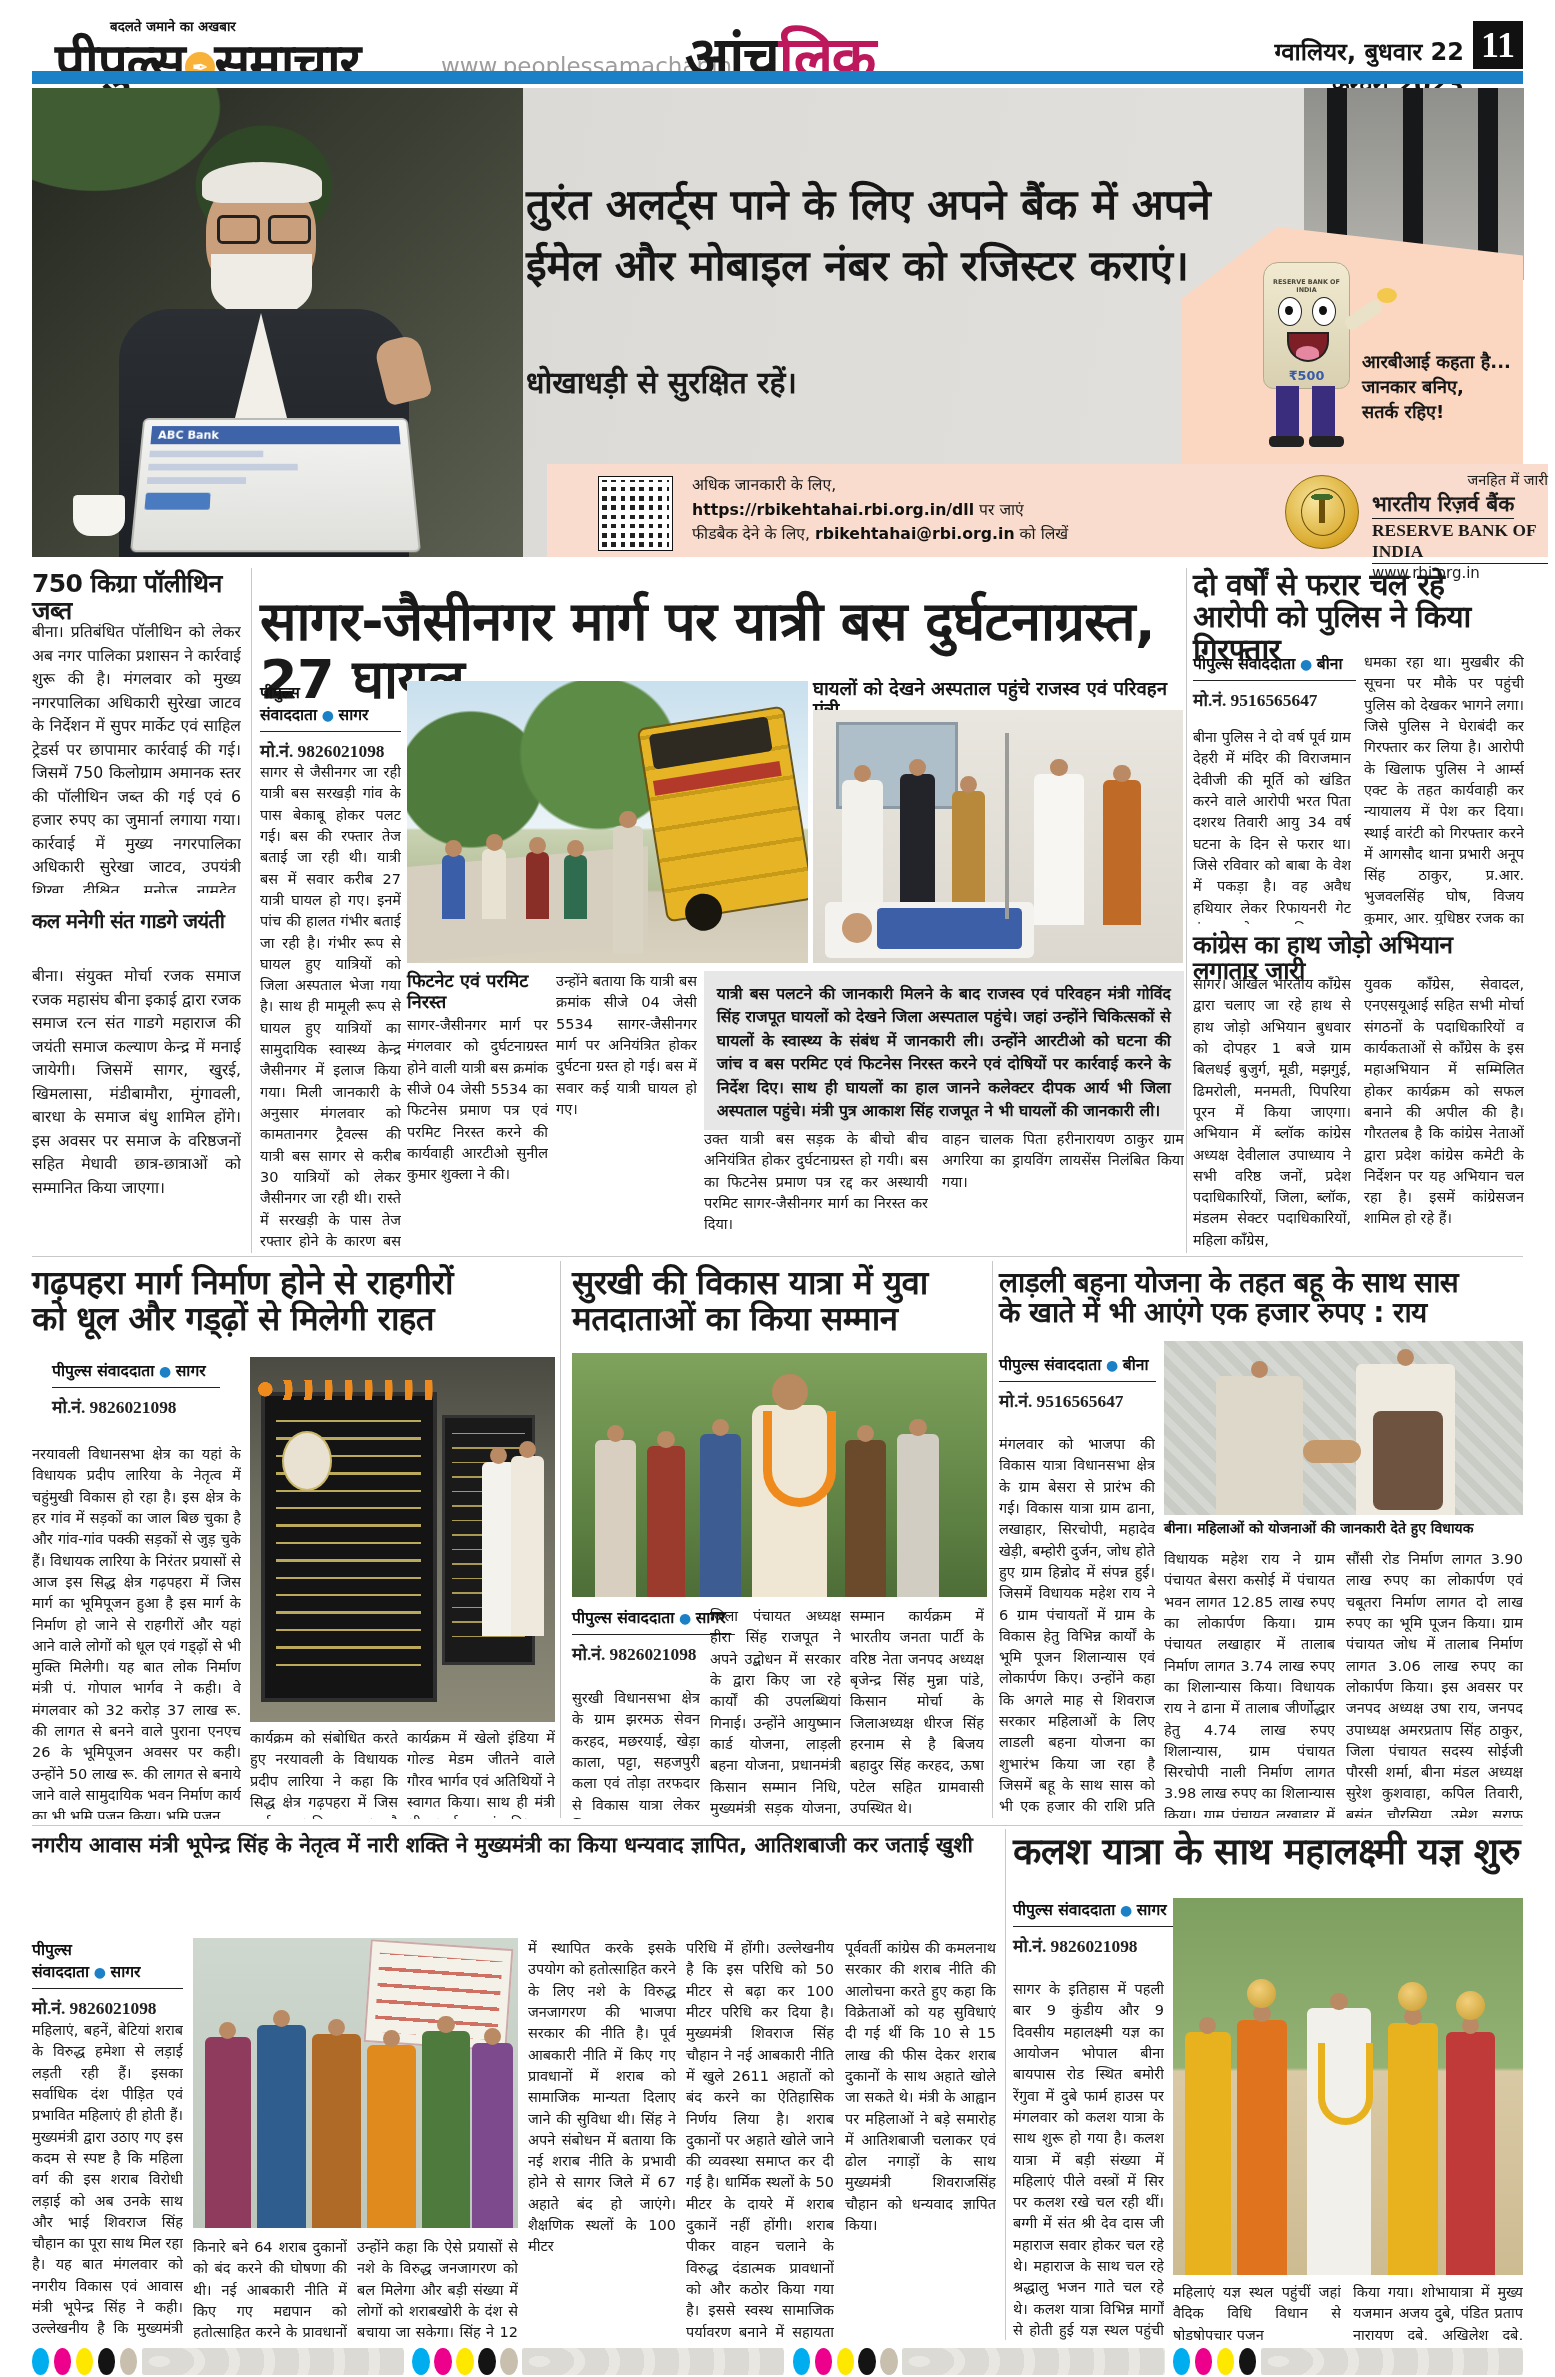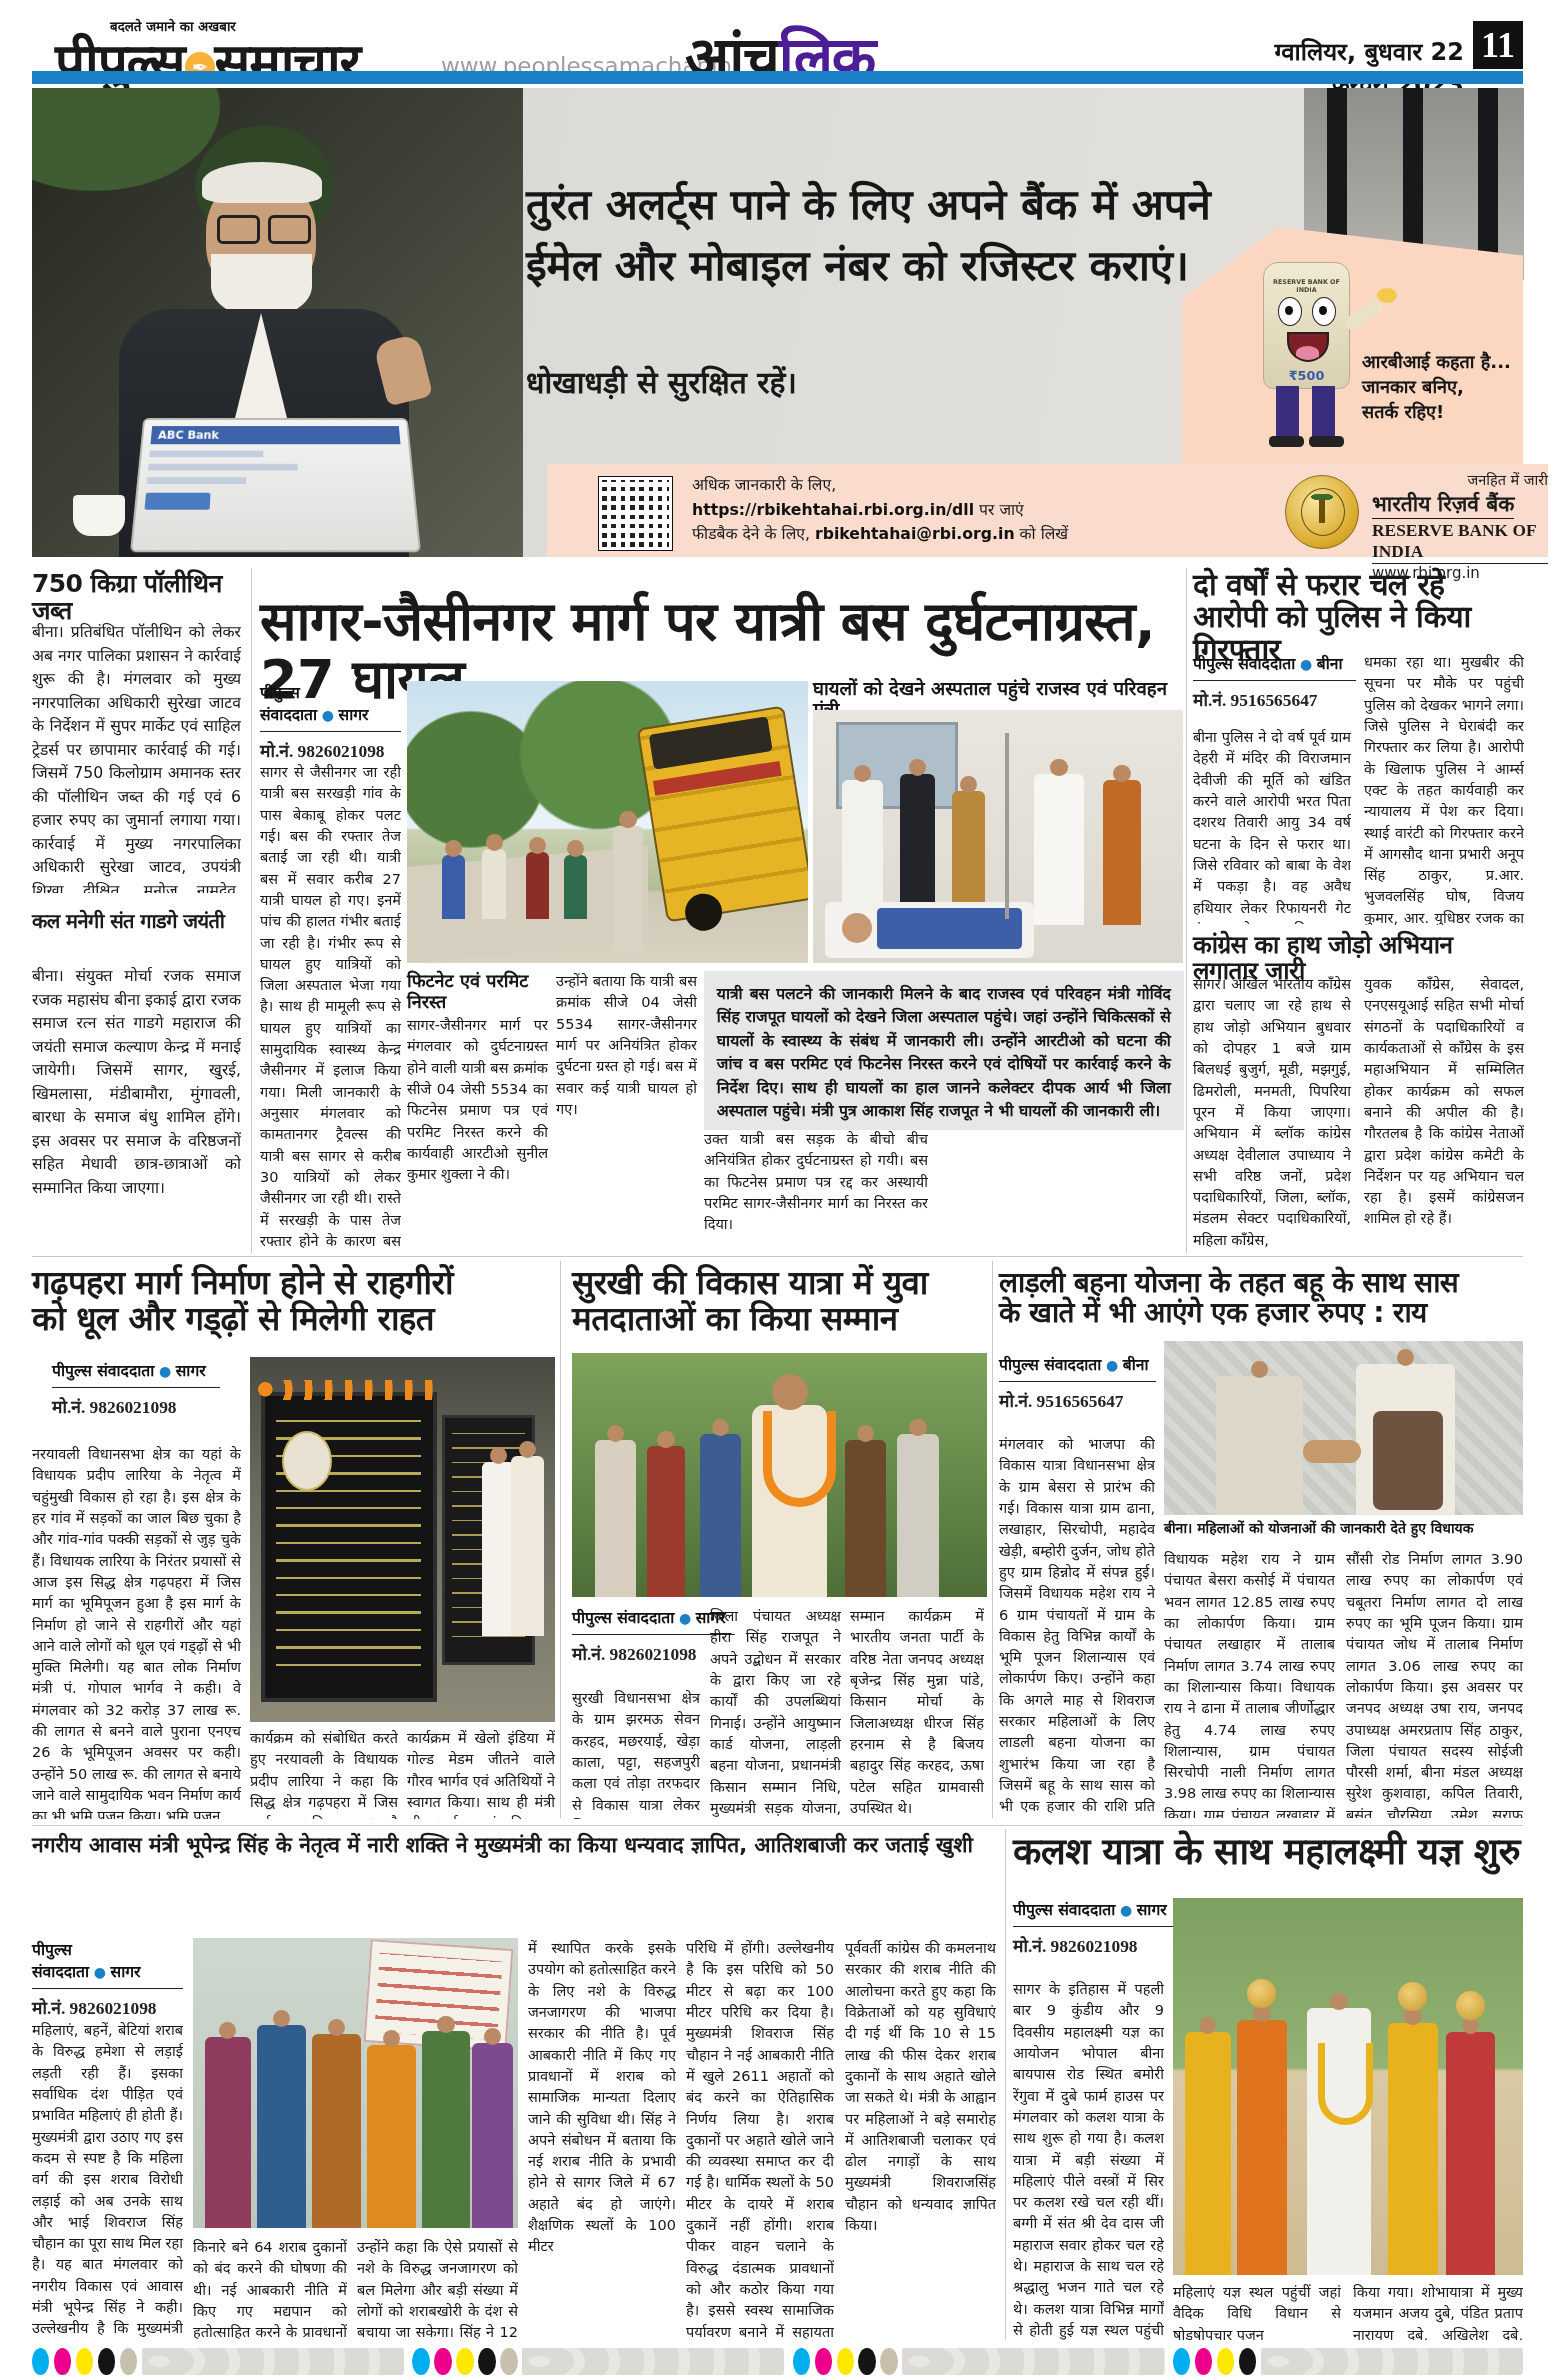--- a/index.html
+++ b/index.html
@@ -32,21 +32,21 @@
 <body>
 
 <div class="page">
 
   <div class="abs" style="left:110px;top:17.4px;font-size:13.4px;font-weight:700;">बदलते जमाने का अखबार</div>
   <div class="abs masthead-logo" style="left:55px;top:24.4px;font-size:53px;">
     <span>पीपुल्स</span><span class="nib">✒</span><span>समाचार</span>
   </div>
   <div class="abs" style="left:441px;top:53px;font-size:23px;color:#9d9d9d;">www.peoplessamachar.in</div>
   <div class="abs" style="left:685px;top:16.3px;font-size:58px;font-weight:800;letter-spacing:-1.2px;">
-    <span style="color:#191919;">आंच</span><span style="color:#4c1d95;">लिक</span>
+    <span style="color:#191919;">आंच</span><span style="color:#be185d;">लिक</span>
   </div>
   <div class="abs" style="left:1249px;top:34px;width:215px;text-align:right;font-size:24px;font-weight:700;">ग्वालियर, बुधवार 22 फरवरी 2023</div>
   <div class="abs" style="left:1473px;top:21px;width:50px;height:48px;background:#111;color:#fff;text-align:center;line-height:48px;font-size:36px;font-weight:700;font-family:'Liberation Serif','DejaVu Serif',serif;">11</div>
   <div class="abs" style="left:32px;top:71px;width:1491px;height:12.8px;background:#1b80c6;"></div>
 
   <div class="abs" style="left:32px;top:88px;width:1491px;height:469px;background:linear-gradient(100deg,#d6d5d1 0%,#dddcd8 45%,#e3e1dd 100%);">
 
     <div class="ph" style="left:0;top:0;width:491px;height:469px;background:linear-gradient(135deg,#23261f 0%,#3c4034 45%,#5c6052 100%);">
       <div class="abs" style="left:-35px;top:-46px;width:244px;height:163px;background:radial-gradient(ellipse at 40% 40%,#3f5c33 0 60%,transparent 61%);"></div>
       <div class="abs" style="left:145px;top:35px;width:174px;height:139px;background:radial-gradient(ellipse at 50% 45%,#2f4627 0 55%,transparent 56%);"></div>
@@ -179,20 +179,21 @@
       <div class="abs" style="left:17.4px;top:10.5px;width:30px;height:30px;background:#c79a73;border-radius:50%;"></div>
     </div>
     <div class="abs" style="left:192px;top:23px;width:3.5px;height:186px;background:#9c9c98;"></div>
   </div>
 
   <div class="abs subhead" style="left:407px;top:971px;width:141px;">फिटनेट एवं परमिट निरस्त</div>
   <div class="abs j" style="left:407px;top:1015px;width:141px;height:235px;">सागर-जैसीनगर मार्ग पर मंगलवार को दुर्घटनाग्रस्त होने वाली यात्री बस क्रमांक सीजे 04 जेसी 5534 का फिटनेस प्रमाण पत्र एवं परमिट निरस्त करने की कार्यवाही आरटीओ सुनील कुमार शुक्ला ने की।</div>
   <div class="abs j" style="left:556px;top:971px;width:141px;height:279px;">उन्होंने बताया कि यात्री बस क्रमांक सीजे 04 जेसी 5534 सागर-जैसीनगर मार्ग पर अनियंत्रित होकर दुर्घटना ग्रस्त हो गई। बस में सवार कई यात्री घायल हो गए।</div>
   <div class="abs graybox" style="left:704px;top:971px;width:454px;height:138px;">यात्री बस पलटने की जानकारी मिलने के बाद राजस्व एवं परिवहन मंत्री गोविंद सिंह राजपूत घायलों को देखने जिला अस्पताल पहुंचे। जहां उन्होंने चिकित्सकों से घायलों के स्वास्थ्य के संबंध में जानकारी ली। उन्होंने आरटीओ को घटना की जांच व बस परमिट एवं फिटनेस निरस्त करने एवं दोषियों पर कार्रवाई करने के निर्देश दिए। साथ ही घायलों का हाल जानने कलेक्टर दीपक आर्य भी जिला अस्पताल पहुंचे। मंत्री पुत्र आकाश सिंह राजपूत ने भी घायलों की जानकारी ली।</div>
   <div class="abs j" style="left:704px;top:1129px;width:224px;height:121px;">उक्त यात्री बस सड़क के बीचो बीच अनियंत्रित होकर दुर्घटनाग्रस्त हो गयी। बस का फिटनेस प्रमाण पत्र रद्द कर अस्थायी परमिट सागर-जैसीनगर मार्ग का निरस्त कर दिया।</div>
+  <div class="abs j" style="left:942px;top:1129px;width:242px;height:121px;">वाहन चालक पिता हरीनारायण ठाकुर ग्राम अगरिया का ड्रायविंग लायसेंस निलंबित किया गया।</div>
 
   <div class="abs hl" style="left:1193px;top:569px;width:330px;font-size:30px;">दो वर्षों से फरार चल रहे आरोपी को पुलिस ने किया गिरफ्तार</div>
   <div class="abs" style="left:1193px;top:652px;width:163px;">
     <div class="byline-row"><span>पीपुल्स संवाददाता</span><span class="dot">●</span><span>बीना</span></div>
     <div class="phone">मो.नं. 9516565647</div>
   </div>
   <div class="abs j" style="left:1193px;top:727px;width:158px;height:197px;">बीना पुलिस ने दो वर्ष पूर्व ग्राम देहरी में मंदिर की विराजमान देवीजी की मूर्ति को खंडित करने वाले आरोपी भरत पिता दशरथ तिवारी आयु 34 वर्ष घटना के दिन से फरार था। जिसे रविवार को बाबा के वेश में पकड़ा है। वह अवैध हथियार लेकर रिफायनरी गेट नं. 03 के पास तिराहा पर राहगीरों को डरा</div>
   <div class="abs j" style="left:1364px;top:652px;width:160px;height:273px;">धमका रहा था। मुखबीर की सूचना पर मौके पर पहुंची पुलिस को देखकर भागने लगा। जिसे पुलिस ने घेराबंदी कर गिरफ्तार कर लिया है। आरोपी के खिलाफ पुलिस ने आर्म्स एक्ट के तहत कार्यवाही कर न्यायालय में पेश कर दिया। स्थाई वारंटी को गिरफ्तार करने में आगसौद थाना प्रभारी अनूप सिंह ठाकुर, प्र.आर. भुजवलसिंह घोष, विजय कुमार, आर. युधिष्ठर रजक का विशेष भूमिका रही है।</div>
 
   <div class="abs hl" style="left:1193px;top:932px;width:330px;font-size:24.4px;">कांग्रेस का हाथ जोड़ो अभियान लगातार जारी</div>

